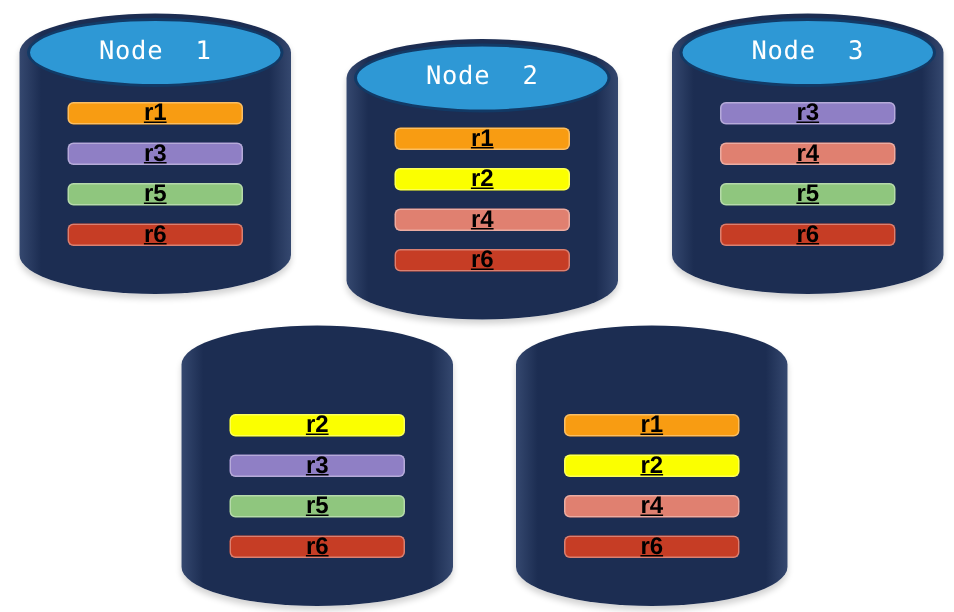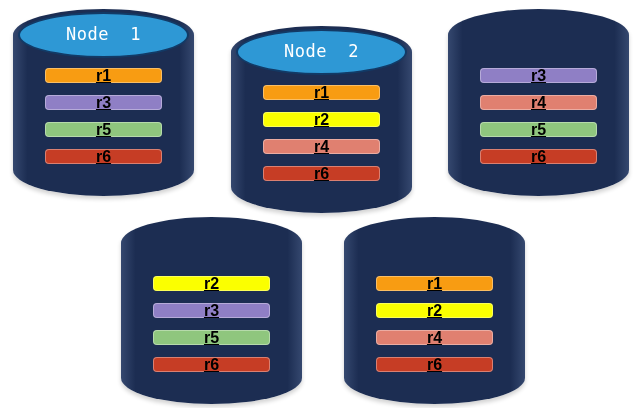--- a/index.html
+++ b/index.html
@@ -109,20 +109,23 @@
     <div class="bars">
       <div class="bar" style="background: rgb(248, 156, 18);">r1</div>
       <div class="bar" style="background: rgb(251, 255, 0);">r2</div>
       <div class="bar" style="background: rgb(224, 128, 112);">r4</div>
       <div class="bar" style="background: rgb(198, 61, 37);">r6</div>
     </div>
   </div>
 
   <div class="node pos-n3">
     <div class="shell"></div>
+    <div class="cap">
+      <div class="node-title">Node  3</div>
+    </div>
     <div class="bars">
       <div class="bar" style="background: rgb(143, 127, 197);">r3</div>
       <div class="bar" style="background: rgb(224, 128, 112);">r4</div>
       <div class="bar" style="background: rgb(143, 198, 126);">r5</div>
       <div class="bar" style="background: rgb(198, 61, 37);">r6</div>
     </div>
   </div>
 
   <div class="node pos-n4">
     <div class="shell"></div>

